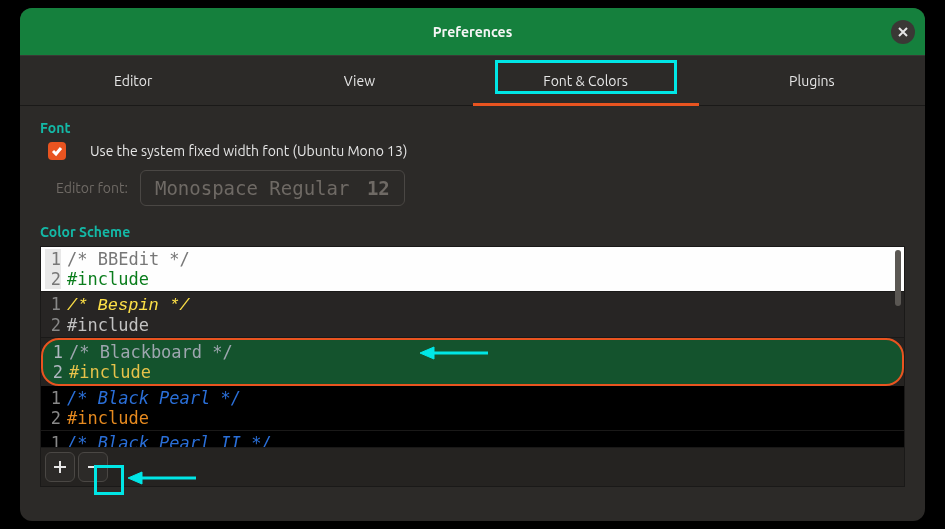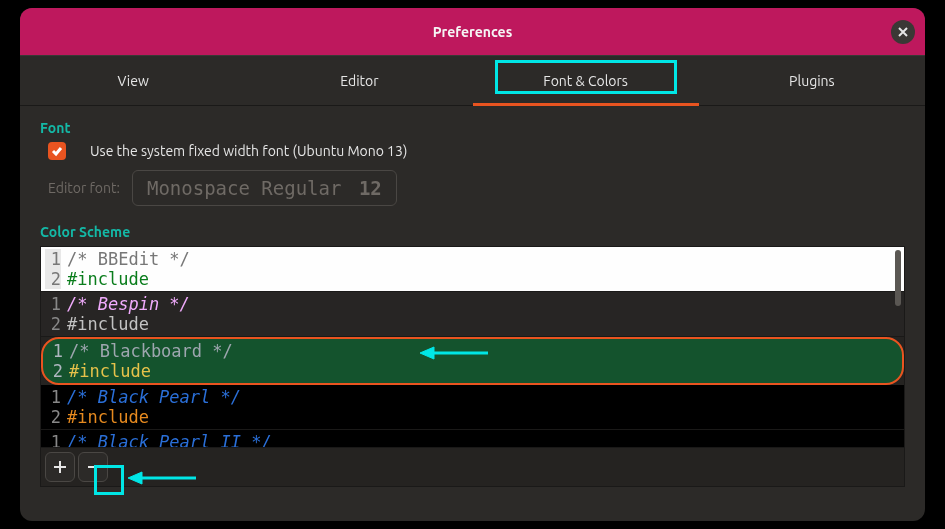--- a/index.html
+++ b/index.html
@@ -4,21 +4,21 @@
 <style>
   * { box-sizing: border-box; margin: 0; padding: 0; }
   html, body { width: 945px; height: 529px; background: #000; font-family: "Ubuntu", "Segoe UI", sans-serif; color: #e6e6e6; overflow: hidden; }
   .window {
     position: absolute; left: 20px; top: 8px; width: 905px; height: 513px;
     background: #2c2a28; border-radius: 12px; overflow: hidden;
     box-shadow: 0 0 0 1px #000;
   }
   
   .titlebar {
-    height: 48px; background: #be185d; display: flex; align-items: center; justify-content: center;
+    height: 48px; background: #15803d; display: flex; align-items: center; justify-content: center;
     position: relative; border-bottom: 1px solid #3a3835;
   }
   .titlebar .title { font-weight: 600; font-size: 14px; color: #f5f5f5; }
   .close-btn {
     position: absolute; right: 10px; top: 12px; width: 24px; height: 24px;
     background: #3a3835; border-radius: 50%; display: flex; align-items: center; justify-content: center;
     cursor: pointer;
   }
   .close-btn svg { width: 10px; height: 10px; stroke: #e6e6e6; stroke-width: 2; }
   
@@ -39,21 +39,21 @@
   
   .content { padding: 14px 20px 0 20px; }
   .section-title { font-weight: 700; font-size: 14px; color: #14b8a6; margin-bottom: 6px; }
   .check-row { display: flex; align-items: center; gap: 24px; margin-left: 8px; margin-bottom: 10px; }
   .checkbox {
     width: 18px; height: 18px; border-radius: 4px; background: #e95420;
     display: flex; align-items: center; justify-content: center;
   }
   .checkbox svg { width: 12px; height: 12px; stroke: #fff; stroke-width: 3; fill: none; }
   .check-label { font-size: 14px; color: #e6e6e6; }
-  .font-row { display: flex; align-items: center; gap: 12px; margin-left: 8px; margin-bottom: 18px; }
+  .font-row { display: flex; align-items: center; gap: 12px; margin-left: 16px; margin-bottom: 18px; }
   .font-label { font-size: 14px; color: #6f6a65; }
   .font-button {
     border: 1px solid #4a4744; border-radius: 6px; padding: 6px 14px;
     font-family: "DejaVu Sans Mono", monospace; font-size: 19px; color: #6f6a65;
     background: transparent; cursor: default;
   }
   .font-button .size { font-weight: 700; margin-left: 6px; }
   
   .scheme-container {
     border: 1px solid #1a1918; background: #252321; height: 202px; overflow: hidden; position: relative;
@@ -63,21 +63,21 @@
   .ln { display: inline-block; width: 16px; text-align: right; margin-right: 6px; }
   
   .bbedit { background: #fefefe; }
   .bbedit .ln { background: #e8e8e8; color: #777; }
   .bbedit .cmt { color: #777; }
   .bbedit .inc { color: #0a7d1c; }
   .bbedit .path { color: #d6188e; }
 
   .bespin { background: #272524; }
   .bespin .ln { color: #888; }
-  .bespin .cmt { color: #f0abfc; font-style: italic; }
+  .bespin .cmt { color: #fde047; font-style: italic; font-family: Liberation Mono, monospace; }
   .bespin .inc { color: #c2c2c2; }
   .bespin .path { color: #5fa82d; }
 
   .blackboard { background: #14532d; border-radius: 18px; }
   .blackboard .ln { color: #aeb6bf; }
   .blackboard .cmt { color: #9ea6af; }
   .blackboard .inc { color: #e6c24a; }
   .blackboard .path { color: #4fae3a; }
   .blackboard-wrap { border: 2px solid #e95420; }
 
@@ -121,22 +121,22 @@
   <div class="titlebar">
     <div class="title">Preferences</div>
     <div class="close-btn">
       <svg>
           <path d="M1 1 L9 9 M9 1 L1 9" fill="none"></path>
         </svg>
     </div>
   </div>
 
   <div class="tabs">
+    <div class="tab">Editor</div>
     <div class="tab">View</div>
-    <div class="tab">Editor</div>
     <div class="tab active">Font &amp; Colors</div>
     <div class="tab">Plugins</div>
   </div>
 
   <div class="content">
 
     <div class="section-title">Font</div>
 
     <div class="check-row">
       <div class="checkbox">

